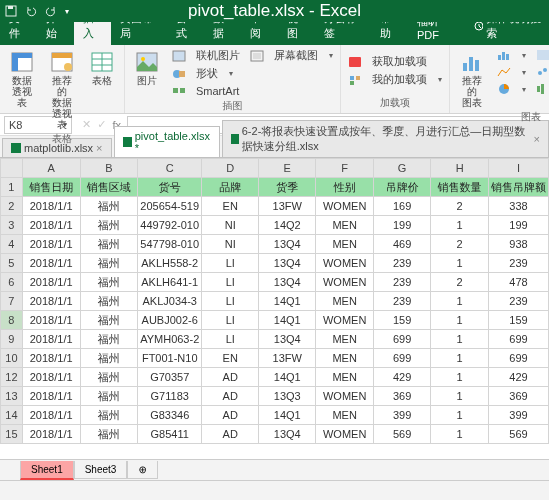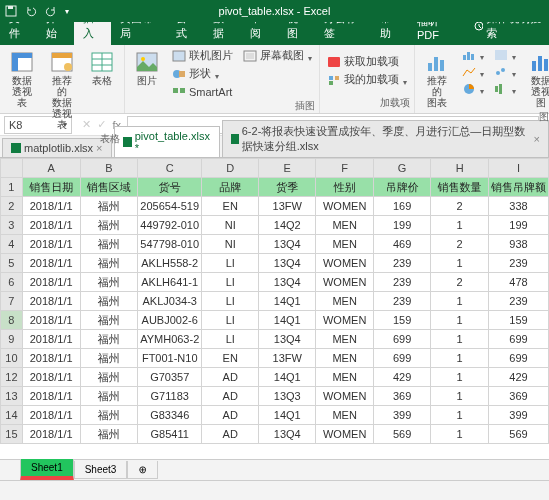--- a/index.html
+++ b/index.html
@@ -1,32 +1,32 @@
 <!DOCTYPE html>
 <html><head>
 <meta charset="utf-8">
 <style>
 *{margin:0;padding:0;box-sizing:border-box;font-family:"Microsoft YaHei","Segoe UI",sans-serif;font-size:11px;user-select:none}
 body{background:#fff;width:549px;height:500px;overflow:hidden;display:flex;flex-direction:column}
 .titlebar{background:#0c6935;color:#fff;height:22px;display:flex;align-items:center;padding:0 4px;position:relative}
 .qat{display:flex;align-items:center;gap:6px}
 .qat-icon{width:14px;height:14px;display:flex;align-items:center;justify-content:center;opacity:.9}
-.title{position:absolute;left:50%;transform:translateX(-50%);font-size:11px}
+.title{position:absolute;left:50%;transform:translateX(-50%);font-size:17px}
 .tabs{background:#0c6935;display:flex;height:23px;align-items:end}
 .tab{color:#fff;padding:4px 9px;font-size:11px;cursor:pointer}
 .tab.active{background:#f3f3f3;color:#0c6935}
 .tab.tell{margin-left:auto;display:flex;align-items:center;gap:3px;padding-right:6px}
 .ribbon{background:#f3f3f3;height:69px;display:flex;border-bottom:1px solid #d4d4d4}
 .group{display:flex;flex-direction:column;padding:2px 4px;border-right:1px solid #e0e0e0;position:relative}
 .group-content{display:flex;flex:1;align-items:start;gap:4px}
-.group-label{text-align:right;font-size:10px;color:#666;padding-bottom:1px}
+.group-label{text-align:center;font-size:10px;color:#666;padding-bottom:1px}
 .big-btn{display:flex;flex-direction:column;align-items:center;padding:2px 4px;cursor:pointer;border-radius:2px}
 .big-btn .icon{width:28px;height:26px;display:flex;align-items:center;justify-content:center}
 .big-btn .lbl{font-size:10px;text-align:center;line-height:11px;color:#444}
-.small-btn{display:flex;align-items:flex-end;gap:3px;padding:1px 3px;cursor:pointer;font-size:10px;color:#444;white-space:nowrap}
+.small-btn{display:flex;align-items:center;gap:10px;padding:1px 3px;cursor:pointer;font-size:10px;color:#444;white-space:nowrap}
 .small-btn .icon{width:14px;height:14px;display:flex;align-items:center;justify-content:center}
 .vstack{display:flex;flex-direction:column;gap:1px}
 .namebox-row{height:22px;display:flex;align-items:center;border-bottom:1px solid #e0e0e0;background:#fff}
 .namebox{width:68px;height:18px;border:1px solid #ccc;margin:0 4px;padding:0 4px;font-size:11px;display:flex;align-items:center;justify-content:space-between;color:#444}
 .fx-area{display:flex;align-items:center;gap:6px;flex:1;padding:0 6px;color:#888}
 .fx-area .fx{color:#888}
 .formula-bar{flex:1;border:1px solid #ccc;height:18px;margin-right:4px}
 .filetabs{height:22px;background:#f3f3f3;display:flex;align-items:end;padding-top:3px;border-bottom:1px solid #c0c0c0}
 .ftab{padding:3px 8px;font-size:10px;border:1px solid #c0c0c0;border-bottom:none;margin-left:2px;background:#e8e8e8;color:#444;display:flex;align-items:center;gap:3px;cursor:pointer}
 .ftab.active{background:#fff;color:#0c6935}
@@ -37,21 +37,21 @@
 th,td{border:1px solid #d4d4d4;height:19px;font-size:11px;text-align:center;padding:0 2px;white-space:nowrap;overflow:hidden}
 th{background:#e6e6e6;color:#444;font-weight:normal}
 th.colh{width:58px}
 th.rowh{width:22px;background:#e6e6e6}
 td{color:#333}
 tr.hdr td{background:#98e0a8;font-weight:normal;color:#222}
 tr.selrow th.rowh{background:#c8e0c8}
 .corner{background:#e6e6e6;width:22px}
 .sheettabs{height:21px;background:#f3f3f3;display:flex;align-items:center;padding-left:20px;border-top:1px solid #ccc}
 .sheettab{padding:3px 10px;font-size:10px;border:1px solid #ccc;border-top:none;background:#f3f3f3;cursor:pointer}
-.sheettab.active{background:#22c55e;border-bottom:5px solid #ef4444}
+.sheettab.active{background:#fca5a5;border-bottom:2px solid #ef4444}
 .statusbar{height:20px;background:#f3f3f3;border-top:1px solid #ccc}
 .drop{font-size:8px;color:#666;margin-left:1px}
 svg{display:block}
 </style>
 </head>
 <body>
 
 <div class="titlebar">
   <div class="qat">
     <span class="qat-icon">

